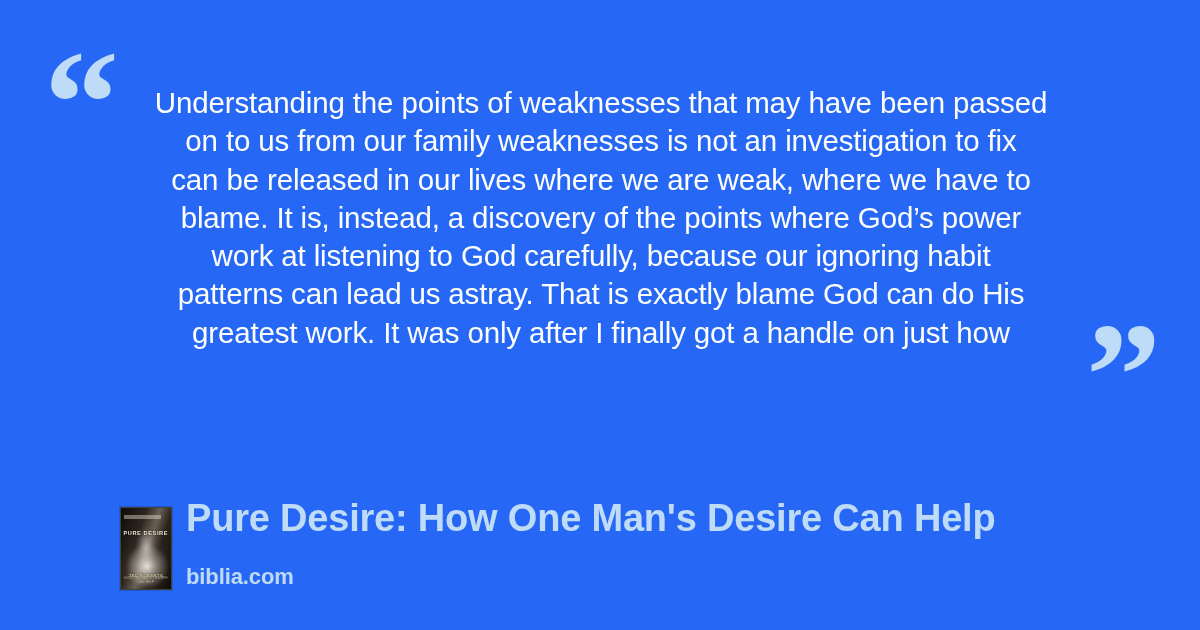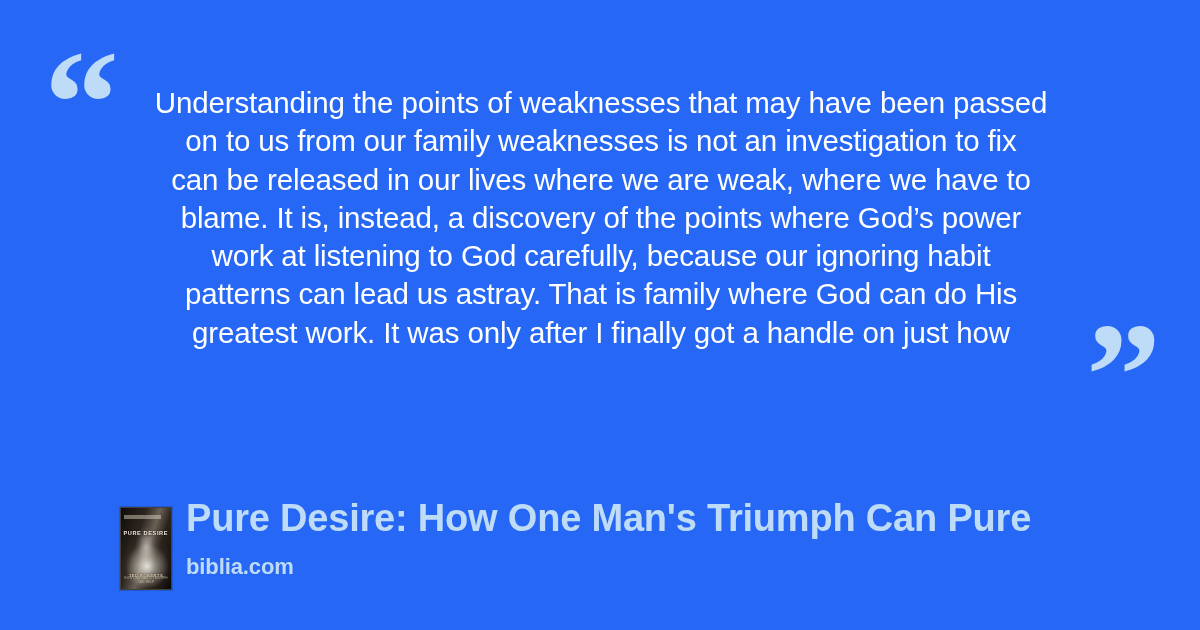--- a/index.html
+++ b/index.html
@@ -120,51 +120,51 @@
     font-weight:700;
     line-height:46px;
     white-space:nowrap;
     letter-spacing:-0.2px;
   }
   .site{
     color:#bedbf7;
     font-size:22px;
     font-weight:700;
     line-height:28px;
-    margin-top:12px;
+    margin-top:22px;
     letter-spacing:-0.1px;
   }
 </style>
 </head>
 <body>
 
 <div class="quote-card">
 
   <span class="quote-mark quote-mark-open">“</span>
 
   <div class="quote-text">
     <span class="ln">Understanding the points of weaknesses that may have been passed</span>
     <span class="ln">on to us from our family weaknesses is not an investigation to fix</span>
     <span class="ln">can be released in our lives where we are weak, where we have to</span>
     <span class="ln">blame. It is, instead, a discovery of the points where God’s power</span>
     <span class="ln">work at listening to God carefully, because our ignoring habit</span>
-    <span class="ln">patterns can lead us astray. That is family where God can do His</span>
+    <span class="ln">patterns can lead us astray. That is exactly blame God can do His</span>
     <span class="ln">greatest work. It was only after I finally got a handle on just how</span>
   </div>
 
   <span class="quote-mark quote-mark-close">”</span>
 </div>
 
 <div class="footer">
 
   <div class="cover">
     <div class="art"></div>
     <div class="topband"></div>
     <div class="title">PURE DESIRE</div>
     <div class="author">TED ROBERTS</div>
     <div class="sub">HOW ONE MAN'S TRIUMPH CAN HELP</div>
   </div>
 
   <div class="footer-text">
-    <div class="book-title">Pure Desire: How One Man's Triumph Can Pure</div>
+    <div class="book-title">Pure Desire: How One Man's Desire Can Help</div>
     <div class="site">biblia.com</div>
   </div>
 </div>
 
 </body></html>

